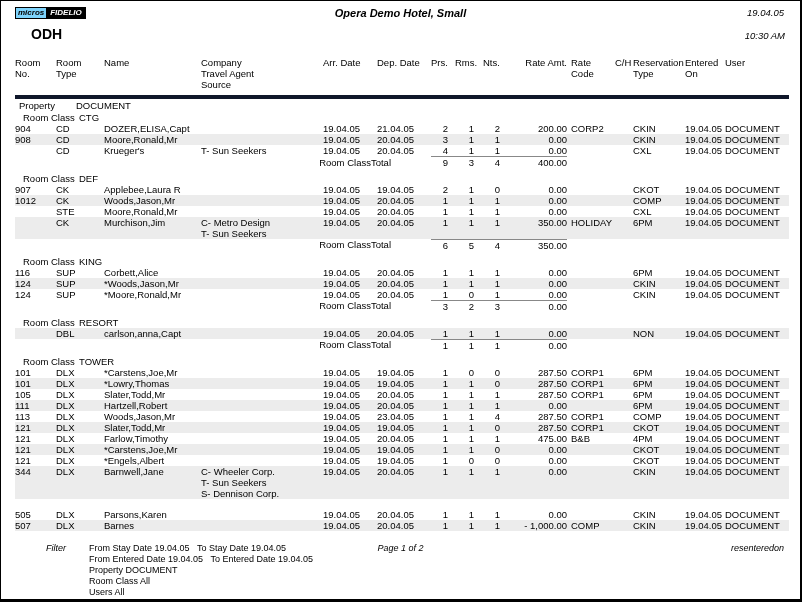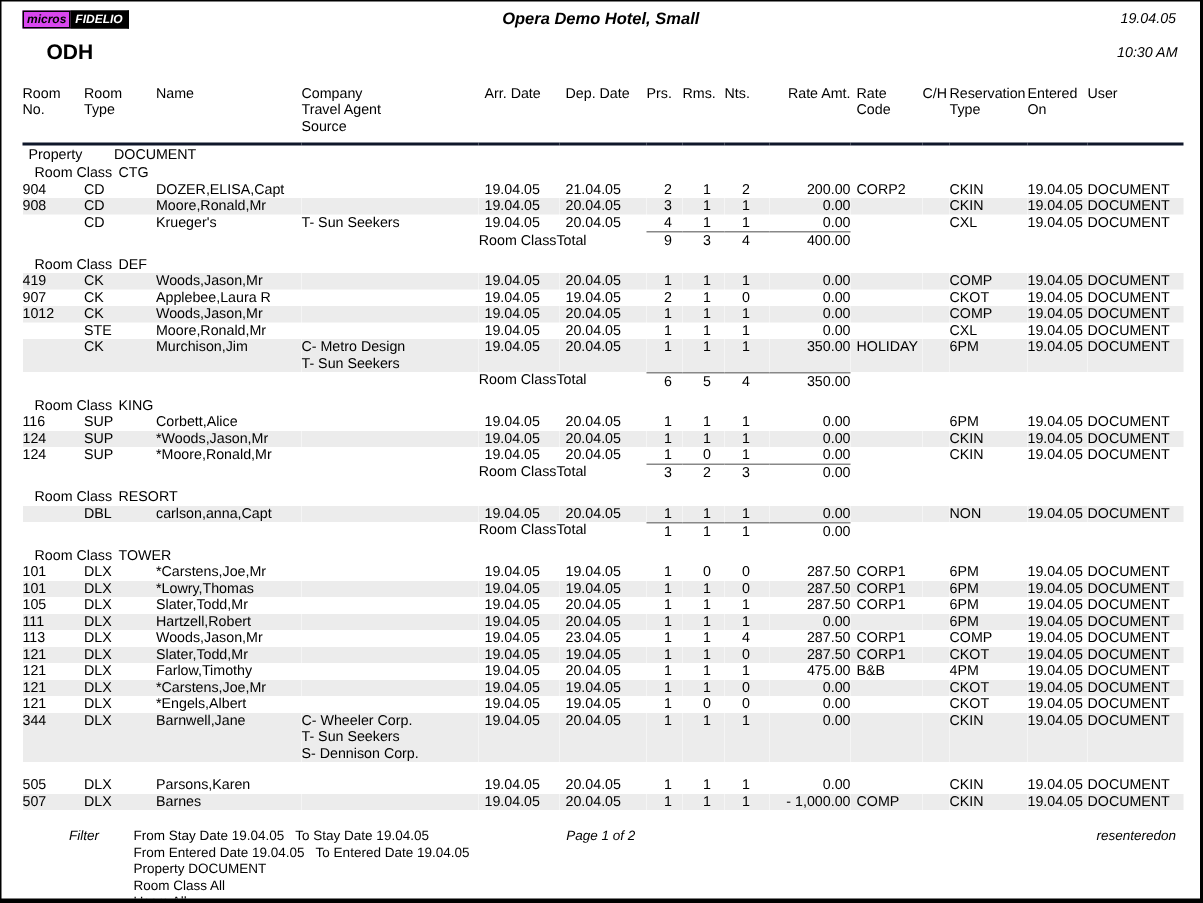--- a/index.html
+++ b/index.html
@@ -5,35 +5,35 @@
   html,body { margin:0; padding:0; background:#fff; }
   body { width:802px; height:602px; font-family:"Liberation Sans", sans-serif; color:#000; }
   .page {
     box-sizing:border-box; width:802px; height:602px; background:#fff;
     border:1px solid #000; border-right-width:2px; border-bottom-width:3px;
     overflow:hidden;
   }
   
   .hdr { position:relative; height:53px; }
   .logo { position:absolute; left:14px; top:6px; font-size:8px; font-weight:bold; font-style:italic; line-height:10px; white-space:nowrap; }
-  .logo-micros { display:inline-block; border:1px solid #000; background:#d946ef; color:#000; padding:0 2px; }
+  .logo-micros { display:inline-block; border:1px solid #000; background:#7dd3fc; color:#000; padding:0 2px; }
   .logo-fidelio { display:inline-block; border:1px solid #000; border-left:none; background:#000; color:#fff; padding:0 3px; }
   .odh { position:absolute; left:30px; top:25px; font-size:14px; font-weight:bold; }
   .hotel-title { position:absolute; left:0; right:0; top:6px; text-align:center; font-size:11px; font-weight:bold; font-style:italic; }
   .hdr-date { position:absolute; right:16px; top:6px; font-size:9.5px; font-style:italic; }
   .hdr-time { position:absolute; right:15px; top:29px; font-size:9.5px; font-style:italic; }
   .report-title { position:absolute; left:0; right:0; top:38px; text-align:center; font-size:12.5px; font-weight:bold; font-style:italic; }
   
   table.rpt { border-collapse:collapse; table-layout:fixed; width:774px; margin:0 14px; font-size:9.5px; }
   col.c1{width:41px} col.c2{width:48px} col.c3{width:97px} col.c4{width:118px}
   col.c5{width:54px} col.c6{width:58px} col.c7{width:24px} col.c8{width:28px}
   col.c9{width:30px} col.c10{width:54px} col.c11{width:48px} col.c12{width:18px}
   col.c13{width:52px} col.c14{width:40px} col.c15{width:64px}
   th, td { padding:0; vertical-align:top; line-height:11px; text-align:left; font-weight:normal; overflow:hidden; }
-  thead th { border-bottom:2px solid #0f172a; padding-top:3px; padding-bottom:5px; white-space:pre-line; }
+  thead th { border-bottom:4px solid #0f172a; padding-top:3px; padding-bottom:5px; white-space:pre-line; }
   td.c4, th.c4 { white-space:pre-line; }
   td.c5, th.c5, td.c6, th.c6, td.c11, th.c11 { padding-left:4px; }
   td.c7 { text-align:right; padding-right:7px; }
   td.c8 { text-align:right; padding-right:9px; }
   td.c9 { text-align:right; padding-right:13px; }
   td.c10, th.c10 { text-align:right; }
   tr.stripe td { background:#ececec; }
   tr.group-row td { padding-top:1px; }
   .prop-ind { display:inline-block; width:57px; padding-left:4px; }
   .class-ind { display:inline-block; width:56px; padding-left:8px; }
@@ -167,37 +167,20 @@
           <td class="c9 tline">4</td>
           <td class="c10 tline">400.00</td>
           <td colspan="5"></td>
         </tr>
         <tr class="spacer">
           <td colspan="15"></td>
         </tr>
         <tr class="group-row">
           <td colspan="15"><span class="class-ind">Room Class</span><span>DEF</span></td>
         </tr>
-        <tr class="stripe">
-          <td class="c1">419</td>
-          <td class="c2">CK</td>
-          <td class="c3">Woods,Jason,Mr</td>
-          <td class="c4"></td>
-          <td class="c5">19.04.05</td>
-          <td class="c6">20.04.05</td>
-          <td class="c7">1</td>
-          <td class="c8">1</td>
-          <td class="c9">1</td>
-          <td class="c10">0.00</td>
-          <td class="c11"></td>
-          <td class="c12"></td>
-          <td class="c13">COMP</td>
-          <td class="c14">19.04.05</td>
-          <td class="c15">DOCUMENT</td>
-        </tr>
         <tr>
           <td class="c1">907</td>
           <td class="c2">CK</td>
           <td class="c3">Applebee,Laura R</td>
           <td class="c4"></td>
           <td class="c5">19.04.05</td>
           <td class="c6">19.04.05</td>
           <td class="c7">2</td>
           <td class="c8">1</td>
           <td class="c9">0</td>

